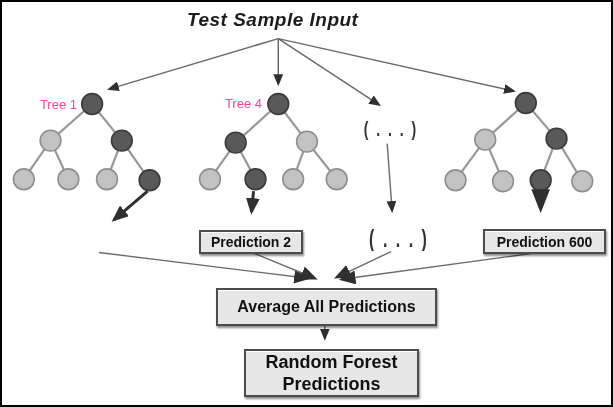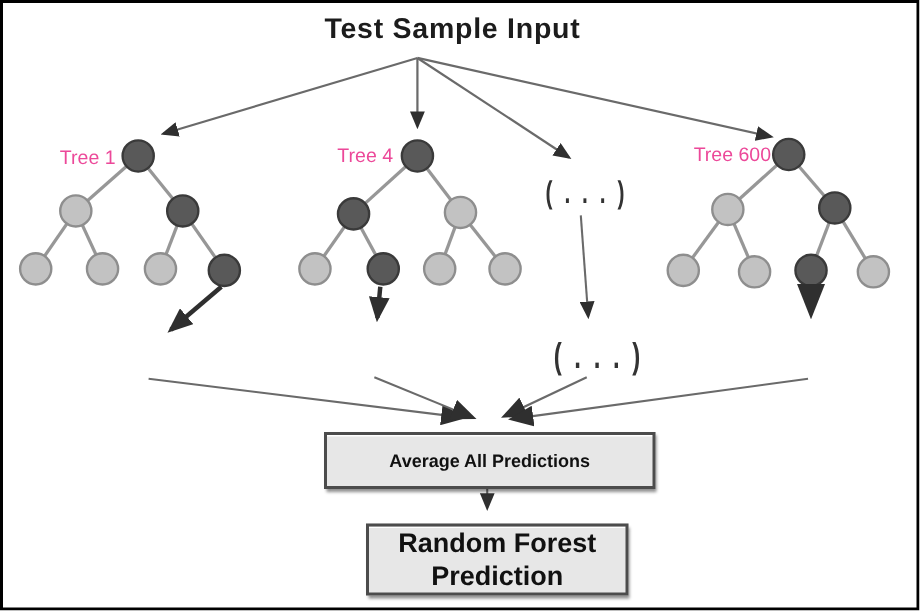--- a/index.html
+++ b/index.html
@@ -12,38 +12,38 @@
   .fan{stroke:var(--connector,#6a6a6a);stroke-width:1.5;fill:none;}
   .conv{stroke:var(--connector,#6a6a6a);stroke-width:1.4;fill:none;}
   .parrow{stroke:var(--arrow,#2f2f2f);stroke-width:3;fill:none;}
   .parrow-big{stroke:var(--arrow,#2f2f2f);stroke-width:4;fill:none;}
   .parrow-thin{stroke:var(--connector,#555);stroke-width:1.4;fill:none;}
   .ah{fill:var(--arrow,#2f2f2f);}
   circle.nl{fill:var(--node-light,#c2c2c2);stroke:var(--node-light-stroke,#8e8e8e);stroke-width:1.6;}
   circle.nd{fill:var(--node-dark,#595959);stroke:var(--node-dark-stroke,#3c3c3c);stroke-width:1.6;}
 
   .txt{position:absolute;color:var(--text,#1c1c1c);white-space:nowrap;}
-  #title{left:185px;top:7px;width:200px;text-align:right;font-size:19px;font-weight:bold;letter-spacing:.5px;}
+  #title{left:185px;top:7px;width:200px;text-align:left;font-size:19px;font-weight:bold;letter-spacing:.5px;font-style:italic;}
   .tree-label{font-size:13px;color:#ec4899;text-align:right;}
   #tree1-label{left:18px;top:95px;width:57px;}
   #tree2-label{left:203px;top:94px;width:57px;}
   #tree600-label{left:438px;top:93px;width:74px;}
   .dots{font-size:14px;font-weight:bold;color:#333;text-align:center;letter-spacing:2px;}
   .dots>span{display:inline-block;transform:scaleY(1.5);}
   #dots-top{left:353px;top:118px;width:72px;}
   #dots-bottom{left:358px;top:228px;width:78px;font-size:16px;}
 
   .box{position:absolute;box-sizing:border-box;background:var(--box-fill,#e7e7e7);
        border:2px solid var(--box-border,#4c4c4c);color:#111;font-weight:bold;
        display:flex;align-items:center;justify-content:center;text-align:center;
        box-shadow:1px 2px 2px rgba(0,0,0,.45), inset 0 1px 0 #ffffff;}
   #pred1{left:42px;top:229px;width:103px;height:23px;font-size:14px;}
   #pred2{left:197px;top:228px;width:104px;height:24px;font-size:14px;}
   #pred600{left:481px;top:227px;width:123px;height:25px;font-size:14px;}
-  #avg{left:214px;top:286px;width:221px;height:38px;font-size:12px;}
+  #avg{left:214px;top:286px;width:221px;height:38px;font-size:16px;}
   #rf{left:242px;top:347px;width:175px;height:48px;font-size:18px;line-height:22px;flex-direction:column;}
 </style>
 </head>
 <body>
 
 <div id="canvas">
 
   <svg id="wires" viewBox="0 0 613 407" xmlns="http://www.w3.org/2000/svg">
     <defs>
       <marker id="ahS" markerUnits="userSpaceOnUse" markerWidth="12" markerHeight="10" refX="10" refY="5" orient="auto">
@@ -130,30 +130,31 @@
       <line class="conv" x1="541" y1="253" x2="342" y2="280" marker-end="url(#ahM)"></line>
     </g>
 
     <line class="parrow-thin" x1="325" y1="326" x2="325" y2="340" marker-end="url(#ahS)"></line>
   </svg>
 
   <div id="title" class="txt">Test Sample Input</div>
 
   <div id="tree1-label" class="txt tree-label">Tree 1</div>
   <div id="tree2-label" class="txt tree-label">Tree 4</div>
-  <div id="tree600-label" class="txt tree-label">Tree 600</div>
 
   <div id="dots-top" class="txt dots">
     <span>( . . . )</span>
   </div>
   <div id="dots-bottom" class="txt dots">
     <span>( . . . )</span>
   </div>
 
+  <div id="pred2" class="box">Prediction 2</div>
+  <div id="pred600" class="box">Prediction 600</div>
 
   <div id="avg" class="box">Average All Predictions</div>
 
   <div id="rf" class="box">
     <span>Random Forest</span>
-    <span>Prediction</span>
+    <span>Predictions</span>
   </div>
 
 </div>
 
 </body></html>

